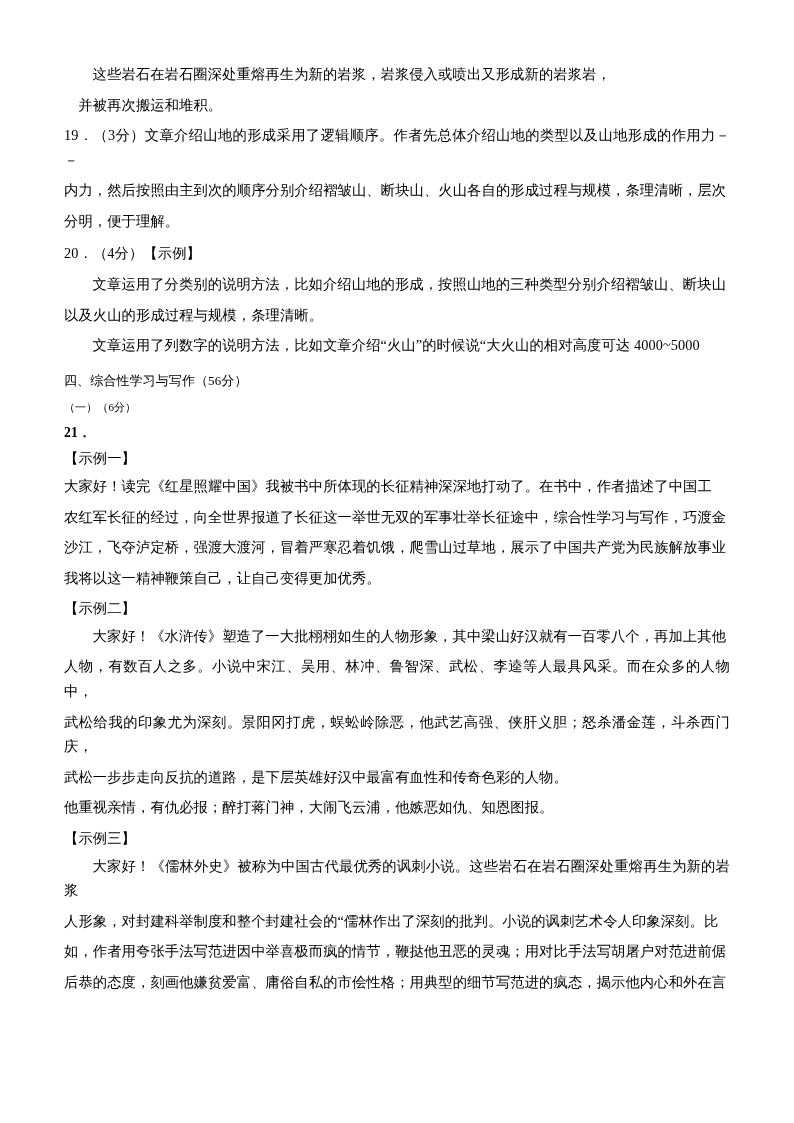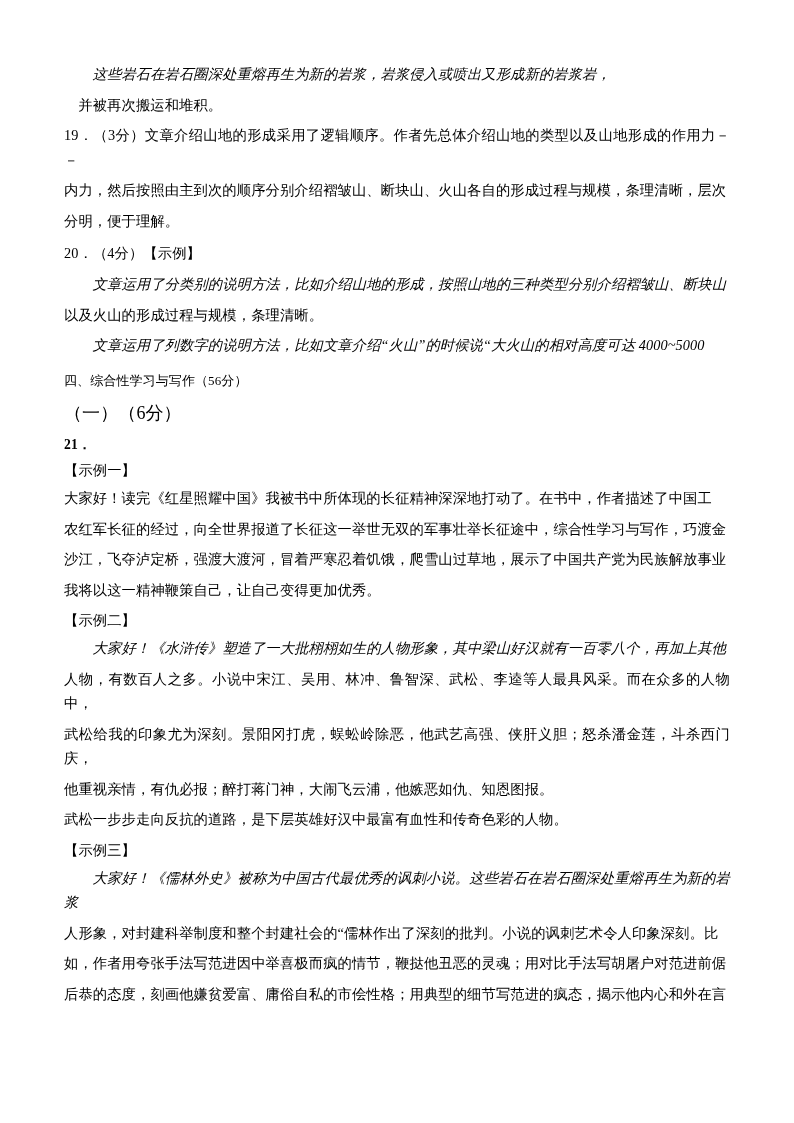--- a/index.html
+++ b/index.html
@@ -29,33 +29,32 @@
   p {
     margin: 0 0 6px 0;
     font-size: 14.3px;
     line-height: 1.72;
     text-align: justify;
     text-justify: inter-ideograph;
     letter-spacing: 0.1px;
   }
   .indent-2 {
     text-indent: 2em;
-    font-style: italic;
   }
   .indent-1 {
     text-indent: 1em;
   }
   .section-title {
     font-weight: normal;
     font-size: 13px;
     margin-top: 12px;
     margin-bottom: 6px;
   }
   .sub-head {
-    font-size: 18px;
+    font-size: 11px;
     margin-bottom: 4px;
   }
   .q-num {
     font-size: 13.6px;
     margin-bottom: 2px;
     font-weight: bold;
   }
   .tight {
     margin-bottom: 3px;
     font-family: Liberation Serif, serif;
@@ -89,22 +88,22 @@
     <p class="tight">【示例一】</p>
     <p>大家好！读完《红星照耀中国》我被书中所体现的长征精神深深地打动了。在书中，作者描述了中国工</p>
     <p>农红军长征的经过，向全世界报道了长征这一举世无双的军事壮举长征途中，综合性学习与写作，巧渡金</p>
     <p>沙江，飞夺泸定桥，强渡大渡河，冒着严寒忍着饥饿，爬雪山过草地，展示了中国共产党为民族解放事业</p>
     <p>我将以这一精神鞭策自己，让自己变得更加优秀。</p>
 
     <p class="tight">【示例二】</p>
     <p class="indent-2">大家好！《水浒传》塑造了一大批栩栩如生的人物形象，其中梁山好汉就有一百零八个，再加上其他</p>
     <p>人物，有数百人之多。小说中宋江、吴用、林冲、鲁智深、武松、李逵等人最具风采。而在众多的人物中，</p>
     <p>武松给我的印象尤为深刻。景阳冈打虎，蜈蚣岭除恶，他武艺高强、侠肝义胆；怒杀潘金莲，斗杀西门庆，</p>
+    <p>武松一步步走向反抗的道路，是下层英雄好汉中最富有血性和传奇色彩的人物。</p>
     <p>他重视亲情，有仇必报；醉打蒋门神，大闹飞云浦，他嫉恶如仇、知恩图报。</p>
-    <p>武松一步步走向反抗的道路，是下层英雄好汉中最富有血性和传奇色彩的人物。</p>
 
     <p class="tight">【示例三】</p>
     <p class="indent-2">大家好！《儒林外史》被称为中国古代最优秀的讽刺小说。这些岩石在岩石圈深处重熔再生为新的岩浆</p>
     <p>人形象，对封建科举制度和整个封建社会的“儒林作出了深刻的批判。小说的讽刺艺术令人印象深刻。比</p>
     <p>如，作者用夸张手法写范进因中举喜极而疯的情节，鞭挞他丑恶的灵魂；用对比手法写胡屠户对范进前倨</p>
     <p>后恭的态度，刻画他嫌贫爱富、庸俗自私的市侩性格；用典型的细节写范进的疯态，揭示他内心和外在言</p>
 
   </div>
 </div>
 

